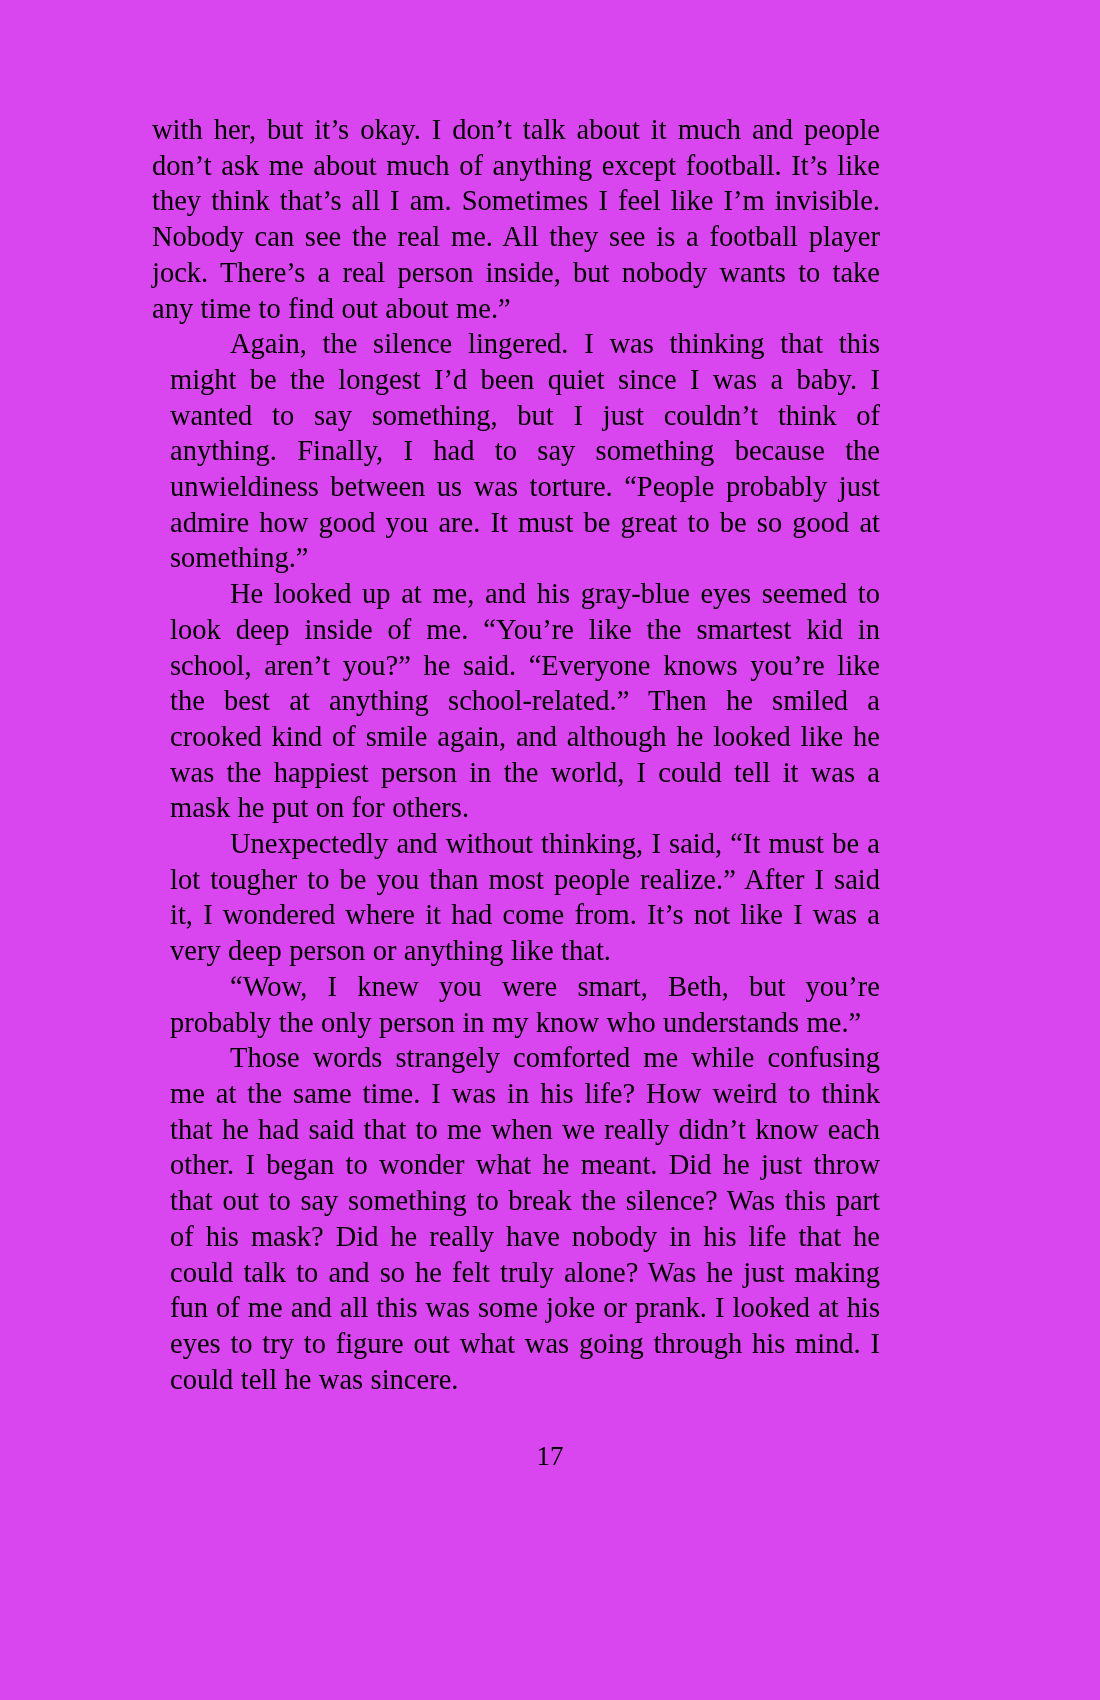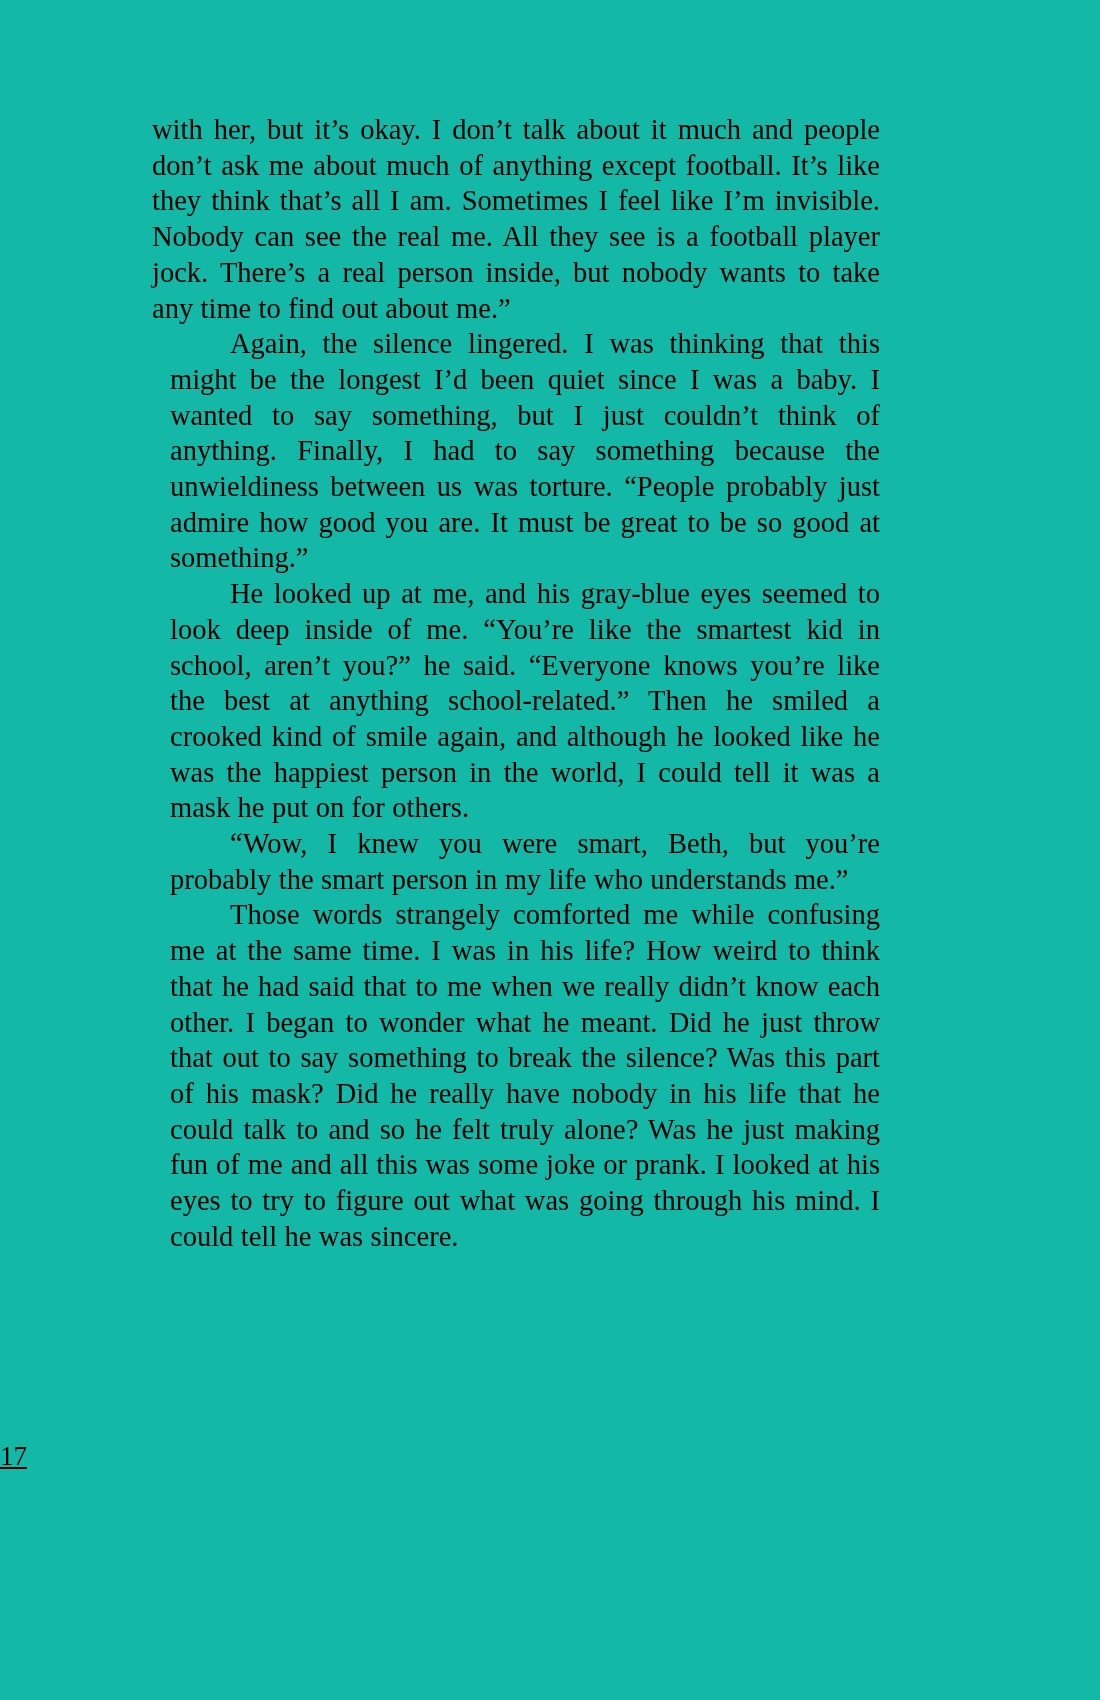--- a/index.html
+++ b/index.html
@@ -14,21 +14,21 @@
     color: #000000;
     position: relative;
     overflow: hidden;
   }
   .page {
     position: absolute;
     top: 0;
     left: 0;
     width: 1100px;
     height: 1700px;
-    background: #14b8a6;
+    background: #d946ef;
   }
   .text-block {
     position: absolute;
     left: 152px;
     top: 112px;
     width: 728px;
   }
   p.para {
     margin: 0;
     padding: 0;
@@ -51,41 +51,41 @@
     width: 100%;
   }
   p.para.nostretch::after {
     content: none;
   }
   .page-number {
     position: absolute;
     left: 0;
     top: 1440px;
     width: 1100px;
-    text-align: left;
+    text-align: center;
     font-size: 27px;
     line-height: 32px;
-    text-decoration: underline;
   }
 </style>
 </head>
 <body>
 
 <div class="page">
 
   <div class="text-block">
 
     <p class="para nostretch">with her, but it’s okay. I don’t talk about it much and people don’t ask me about much of anything except football. It’s like they think that’s all I am. Sometimes I feel like I’m invisible. Nobody can see the real me. All they see is a football player jock. There’s a real person inside, but nobody wants to take any time to find out about me.”</p>
 
     <p class="para indent nostretch">Again, the silence lingered. I was thinking that this might be the longest I’d been quiet since I was a baby. I wanted to say something, but I just couldn’t think of anything. Finally, I had to say something because the unwieldiness between us was torture. “People probably just admire how good you are. It must be great to be so good at something.”</p>
 
     <p class="para indent nostretch">He looked up at me, and his gray-blue eyes seemed to look deep inside of me. “You’re like the smartest kid in school, aren’t you?” he said. “Everyone knows you’re like the best at anything school-related.” Then he smiled a crooked kind of smile again, and although he looked like he was the happiest person in the world, I could tell it was a mask he put on for others.</p>
 
+    <p class="para indent nostretch">Unexpectedly and without thinking, I said, “It must be a lot tougher to be you than most people realize.” After I said it, I wondered where it had come from. It’s not like I was a very deep person or anything like that.</p>
 
-    <p class="para indent nostretch">“Wow, I knew you were smart, Beth, but you’re probably the smart person in my life who understands me.”</p>
+    <p class="para indent nostretch">“Wow, I knew you were smart, Beth, but you’re probably the only person in my know who understands me.”</p>
 
     <p class="para indent nostretch">Those words strangely comforted me while confusing me at the same time.  I was in his life?  How weird to think that he had said that to me when we really didn’t know each other.  I began to wonder what he meant.  Did he just throw that out to say something to break the silence?  Was this part of his mask?  Did he really have nobody in his life that he could talk to and so he felt truly alone?  Was he just making fun of me and all this was some joke or prank.  I looked at his eyes to try to figure out what was going through his mind.  I could tell he was sincere.</p>
 
   </div>
 
   <div class="page-number">17</div>
 
 </div>
 
 </body></html>

